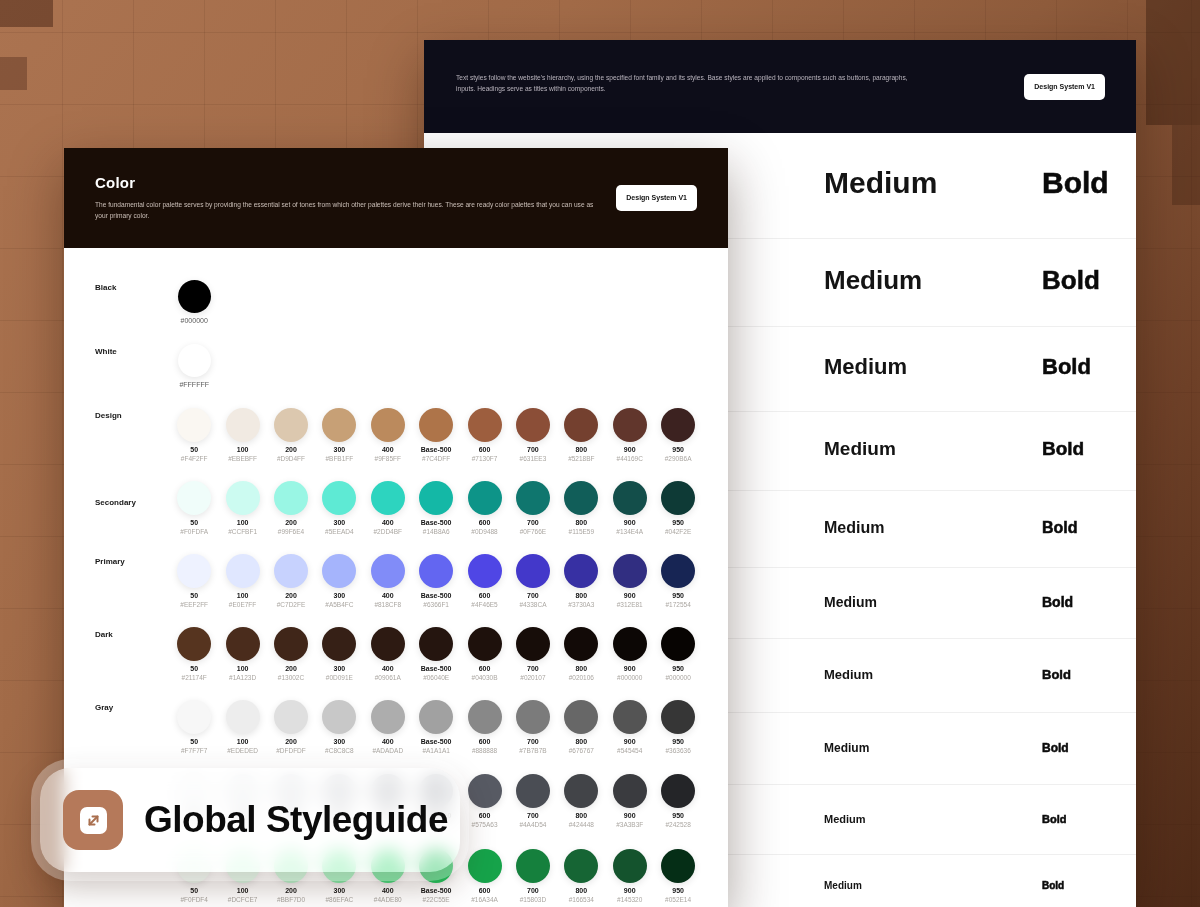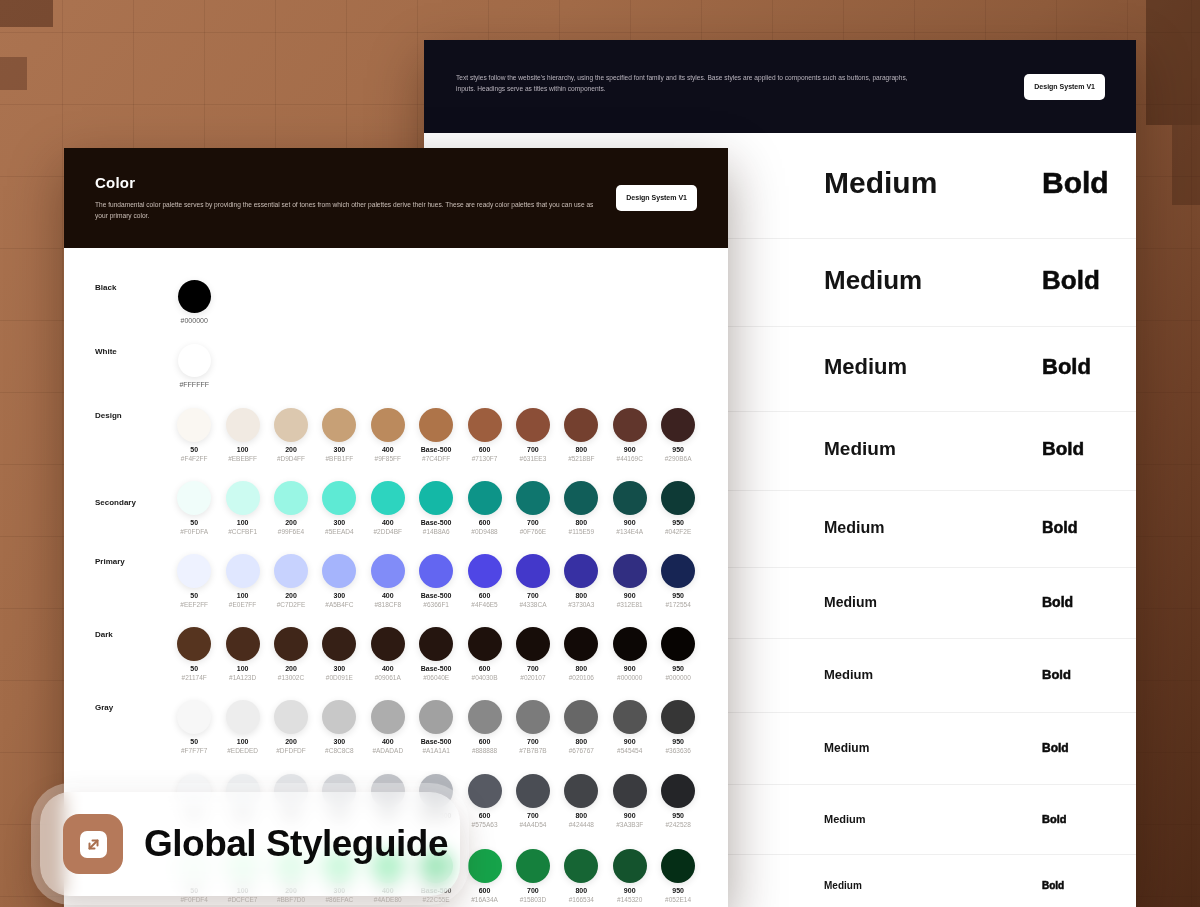--- a/index.html
+++ b/index.html
@@ -51,21 +51,21 @@
   .row-label{position:absolute;left:31px;font-size:8px;font-weight:bold;color:#171717;}
   .swatch-strip{position:absolute;left:106px;top:0;display:flex;}
   .swatch{width:48.4px;display:flex;flex-direction:column;align-items:center;}
   .dot{width:34px;height:34px;border-radius:50%;box-shadow:0 2px 7px rgba(0,0,0,0.10);}
   .single .dot{width:33px;height:33px;}
   .step{margin-top:4px;font-size:7px;font-weight:bold;color:#141414;white-space:nowrap;}
   .hex{margin-top:2px;font-size:6.5px;color:#aba7a2;white-space:nowrap;}
   .single .hex{margin-top:4px;color:#5c5c5c;font-size:7px;}
 
   
-  .overlay{position:absolute;left:40px;top:792px;width:420px;height:104px;z-index:6;
+  .overlay{position:absolute;left:40px;top:768px;width:420px;height:104px;z-index:6;
     border-radius:30px;background:rgba(255,255,255,0.58);
     backdrop-filter:blur(9px);-webkit-backdrop-filter:blur(9px);
     box-shadow:0 0 0 9px rgba(255,255,255,0.30),0 14px 34px rgba(55,22,6,0.28);
     display:flex;align-items:center;box-sizing:border-box;padding-left:23px;}
   .overlay-icon{width:60px;height:60px;border-radius:16px;background:#b5795a;flex:0 0 auto;
     display:flex;align-items:center;justify-content:center;cursor:pointer;}
   .overlay-icon-inner{width:27px;height:27px;border-radius:7px;background:#fff;
     display:flex;align-items:center;justify-content:center;}
   .overlay-title{margin-left:21px;font-size:37px;font-weight:bold;color:#0b0b0b;letter-spacing:-0.5px;white-space:nowrap;}
 </style>

